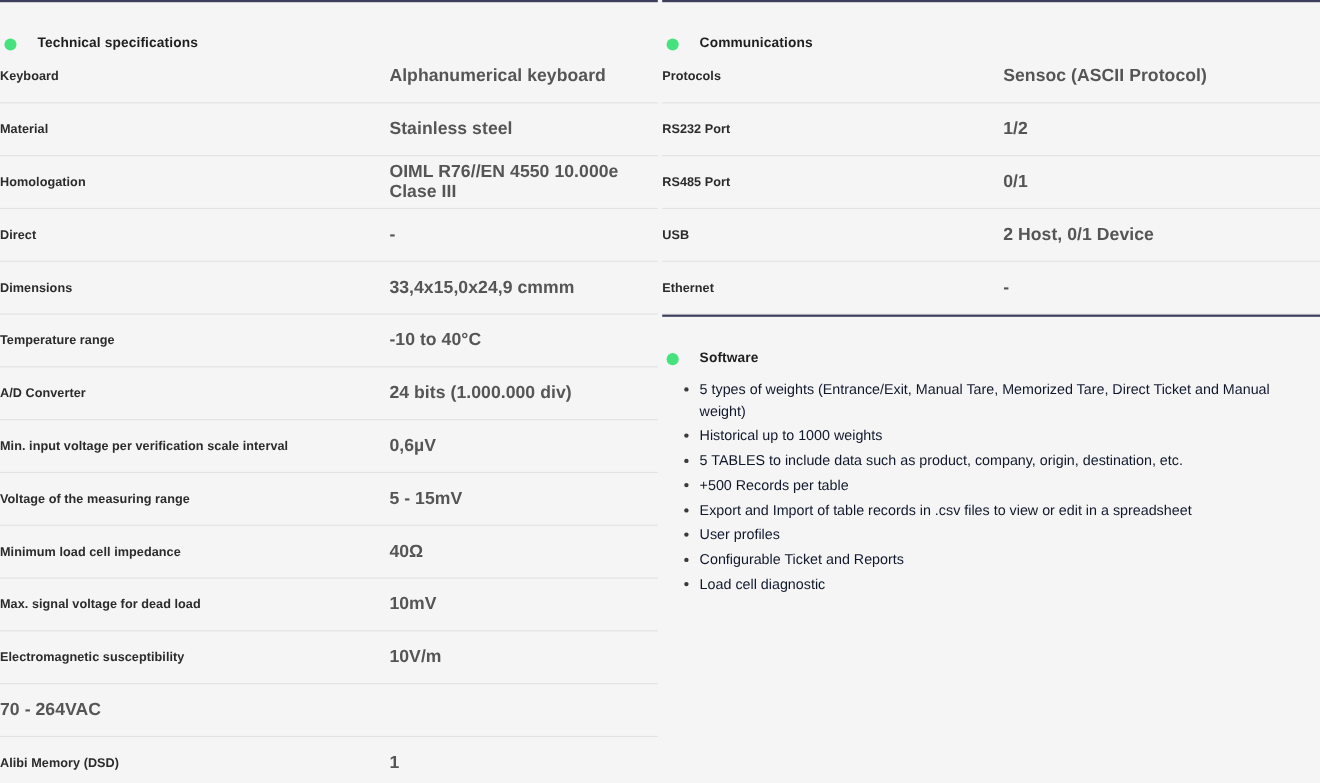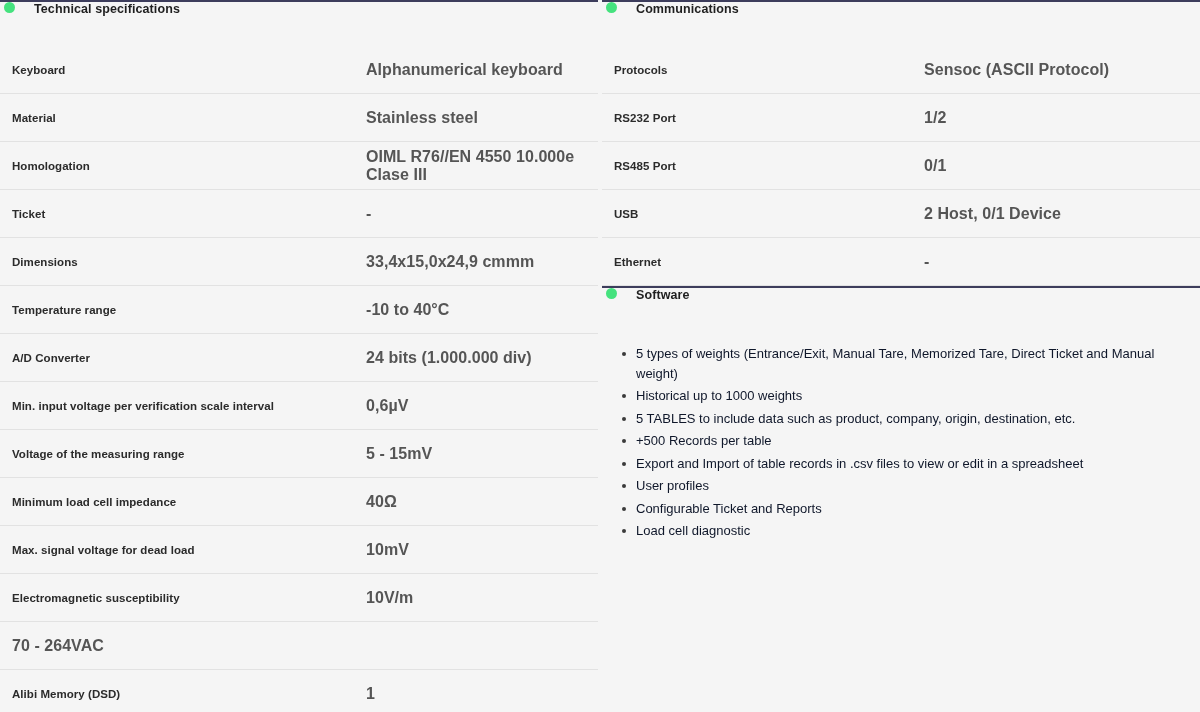--- a/index.html
+++ b/index.html
@@ -35,21 +35,21 @@
   .col-right { width: 598px; }
 
   
   .section {
     border-top: 2px solid #3d3d5c;
     background: #f5f5f5;
   }
 
   .section-header {
     display: flex;
-    align-items: flex-start;
+    align-items: flex-end;
     height: 44px;
     padding-left: 4px;
   }
 
   .dot {
     width: 11px;
     height: 11px;
     border-radius: 50%;
     background: #45e27e;
     flex: 0 0 auto;
@@ -62,21 +62,21 @@
     margin-left: 19px;
     letter-spacing: 0.1px;
   }
 
   
   .spec-row {
     display: flex;
     align-items: center;
     height: 48px;
     border-bottom: 1px solid #e2e2e2;
-    padding-left: 12px;
+    padding-left: 0;
   }
 
   .spec-label {
     font-size: 11.5px;
     font-weight: bold;
     color: #2b2b2b;
     width: 354px;
     flex: 0 0 auto;
     letter-spacing: 0.05px;
   }
@@ -138,21 +138,21 @@
         </div>
         <div class="spec-row">
           <span class="spec-label">Material</span>
           <span class="spec-value">Stainless steel</span>
         </div>
         <div class="spec-row">
           <span class="spec-label">Homologation</span>
           <span class="spec-value">OIML R76//EN 4550 10.000e Clase III</span>
         </div>
         <div class="spec-row">
-          <span class="spec-label">Ticket</span>
+          <span class="spec-label">Direct</span>
           <span class="spec-value">-</span>
         </div>
         <div class="spec-row">
           <span class="spec-label">Dimensions</span>
           <span class="spec-value">33,4x15,0x24,9 cmmm</span>
         </div>
         <div class="spec-row">
           <span class="spec-label">Temperature range</span>
           <span class="spec-value">-10 to 40°C</span>
         </div>

